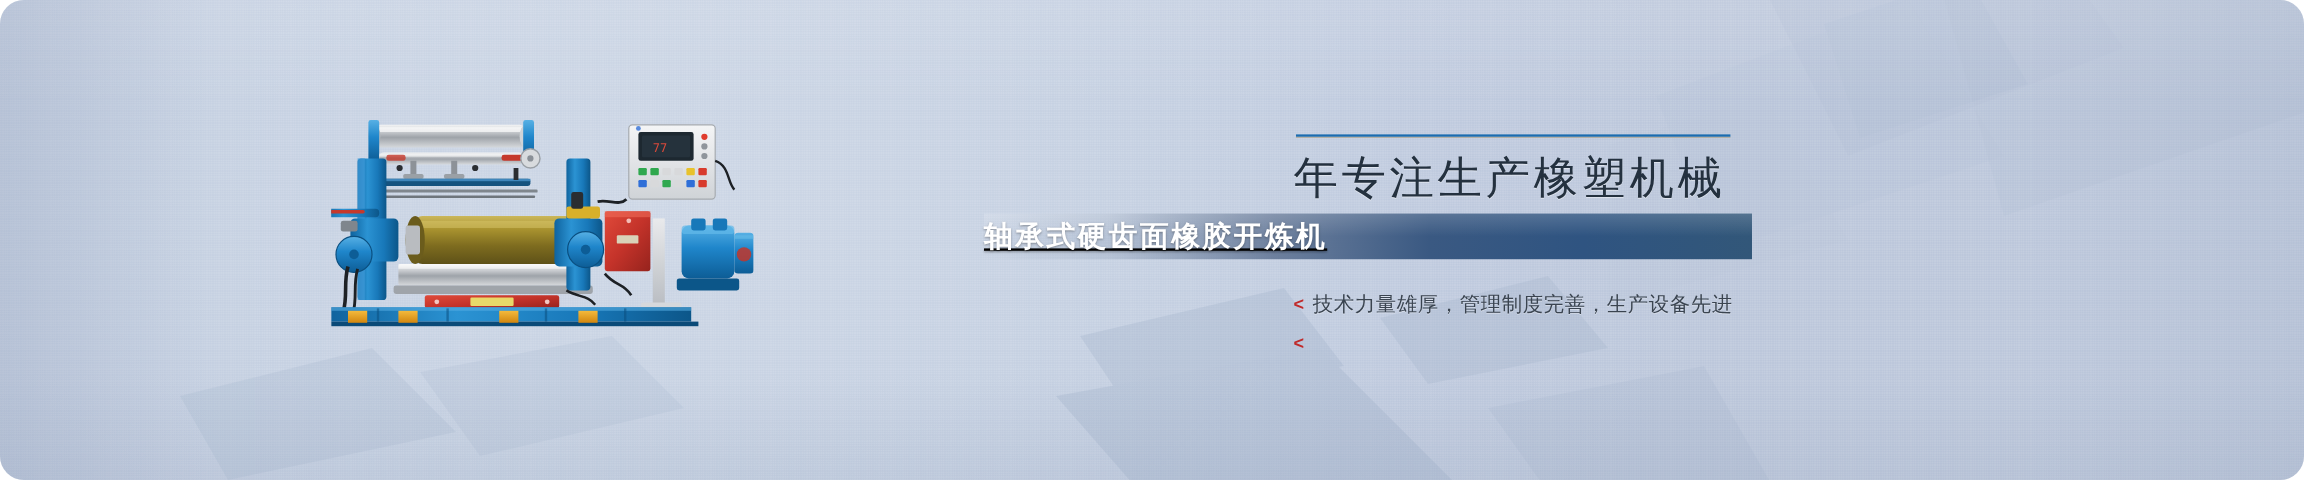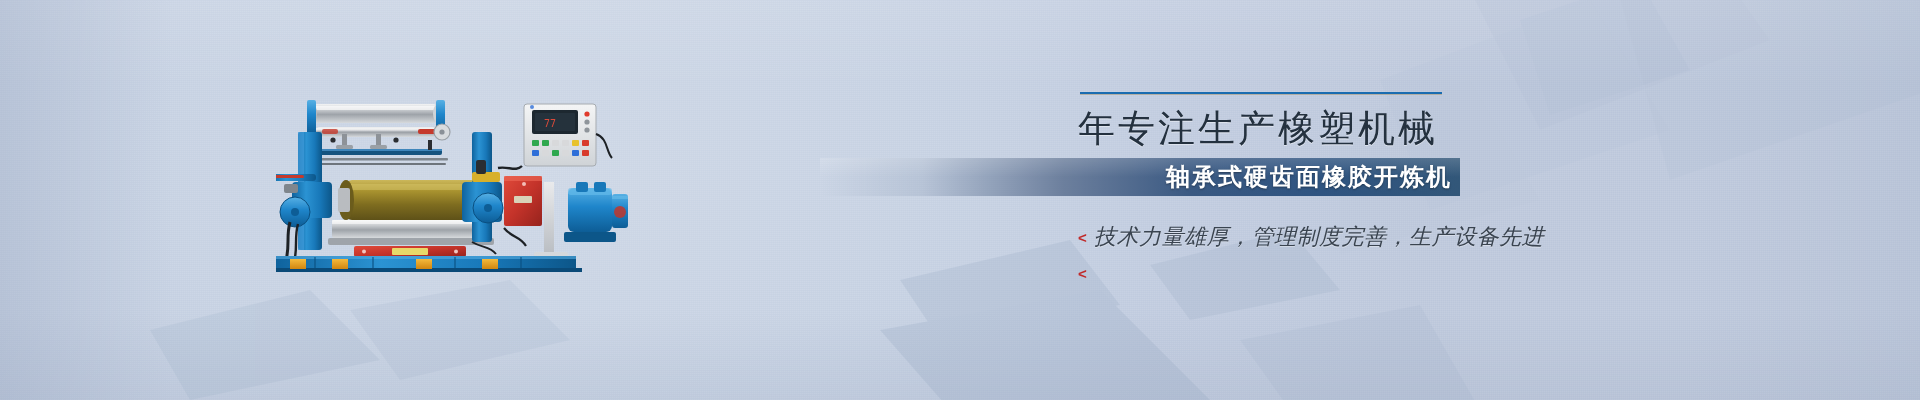--- a/index.html
+++ b/index.html
@@ -5,20 +5,21 @@
   * { box-sizing: border-box; margin: 0; padding: 0; }
   html, body {
     width: 1920px; height: 400px; overflow: hidden;
     font-family: "Liberation Sans", "DejaVu Sans", sans-serif;
   }
   #banner {
     position: relative; width: 1920px; height: 400px; overflow: hidden;
     background:
       radial-gradient(ellipse 900px 520px at 28% 42%, #cdd7e6 0%, #c6d1e2 42%, #bfcade 75%, #bcc7db 100%),
       linear-gradient(160deg, #ccd6e5 0%, #c7d2e3 45%, #c0cbdf 100%);
+    border-radius: 20px;
   }
   
   #banner::before {
     content: ""; position: absolute; inset: 0; pointer-events: none;
     background-image:
       repeating-linear-gradient(0deg, rgba(255,255,255,.12) 0 1px, rgba(0,0,0,0) 1px 2px),
       repeating-linear-gradient(90deg, rgba(255,255,255,.10) 0 1px, rgba(0,0,0,0) 1px 2px);
     opacity: .55;
   }
   
@@ -31,21 +32,21 @@
                               rgba(0,0,0,0) 78%, rgba(140,155,180,.14) 100%);
   }
 
   
   .deco { position: absolute; pointer-events: none; }
   .deco-tr { top: -70px; right: -40px; width: 620px; height: 330px; }
   .deco-bm { bottom: -10px; left: 820px; width: 760px; height: 200px; }
   .deco-bl { bottom: 0px; left: 150px; width: 420px; height: 130px; }
 
   
-  .content { position: absolute; left: 1076px; top: 92px; width: 700px; z-index: 6; }
+  .content { position: absolute; left: 1076px; top: 112px; width: 700px; z-index: 6; }
 
   .rule { width: 362px; height: 4px; position: relative; margin-left: 4px; }
   .rule .r1 { position: absolute; left: 0; top: 0; width: 100%; height: 2px; background: #1a6cb0; }
   .rule .r2 { position: absolute; left: 0; top: 2px; width: 100%; height: 1px; background: #b0a99a; opacity: .85; }
 
   .headline {
     margin-top: 10px; margin-left: 2px;
     font-family: "DejaVu Serif", "Liberation Serif", serif;
     font-size: 37px; line-height: 46px; letter-spacing: 3px;
     color: #24313f; font-weight: 400;
@@ -56,42 +57,42 @@
   .subbar {
     position: relative; margin-top: 6px; margin-left: -256px;
     width: 640px; height: 38px;
     background: linear-gradient(90deg,
         rgba(190,201,217,0) 0%,
         rgba(150,166,190,.35) 16%,
         rgba(86,107,140,.80) 38%,
         #3a5982 58%,
         #2f5481 78%,
         #325779 100%);
-    display: flex; align-items: center; justify-content: flex-end;
+    display: flex; align-items: center; justify-content: flex-start; text-decoration: underline;
   }
   .subbar .sheen {
     position: absolute; left: 0; right: 0; top: 0; height: 50%;
     background: linear-gradient(180deg, rgba(255,255,255,.17), rgba(255,255,255,0));
   }
   .subbar-text {
     position: relative; padding-right: 8px;
     font-size: 24px; font-weight: bold; letter-spacing: 2px; color: #ffffff;
     text-shadow: 0 1px 2px rgba(0,0,0,.35);
     white-space: nowrap;
   }
 
   .bullets { margin-top: 26px; margin-left: 2px; }
   .bullet { display: flex; align-items: center; margin-bottom: 14px; }
   .bullet .mark {
     color: #c02a2a; font-size: 15px; font-weight: bold;
     width: 16px; flex: 0 0 16px; line-height: 1;
   }
   .bullet .btext {
-    font-size: 22px; color: #3a4450; letter-spacing: .5px;
-    text-shadow: 0 1px 0 rgba(255,255,255,.35); white-space: nowrap; font-style: italic;
+    font-size: 17px; color: #3a4450; letter-spacing: .5px;
+    text-shadow: 0 1px 0 rgba(255,255,255,.35); white-space: nowrap;
   }
 
   
   #machine { position: absolute; left: 276px; top: 96px; width: 352px; height: 176px; z-index: 5; }
 </style>
 </head>
 <body>
 
 <div id="banner">
 

